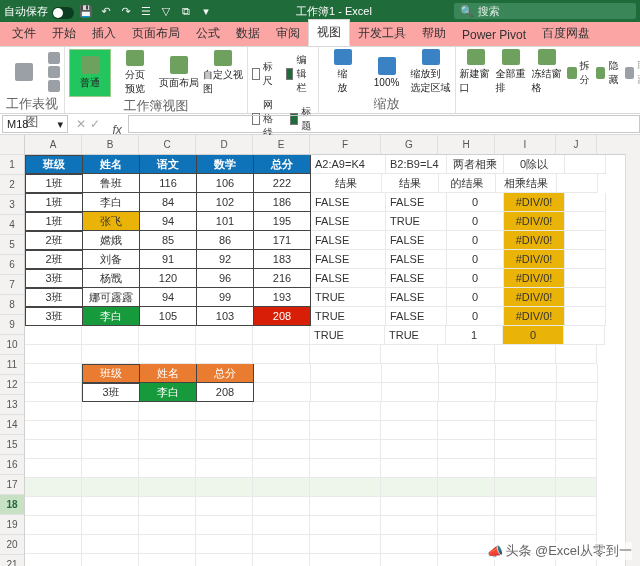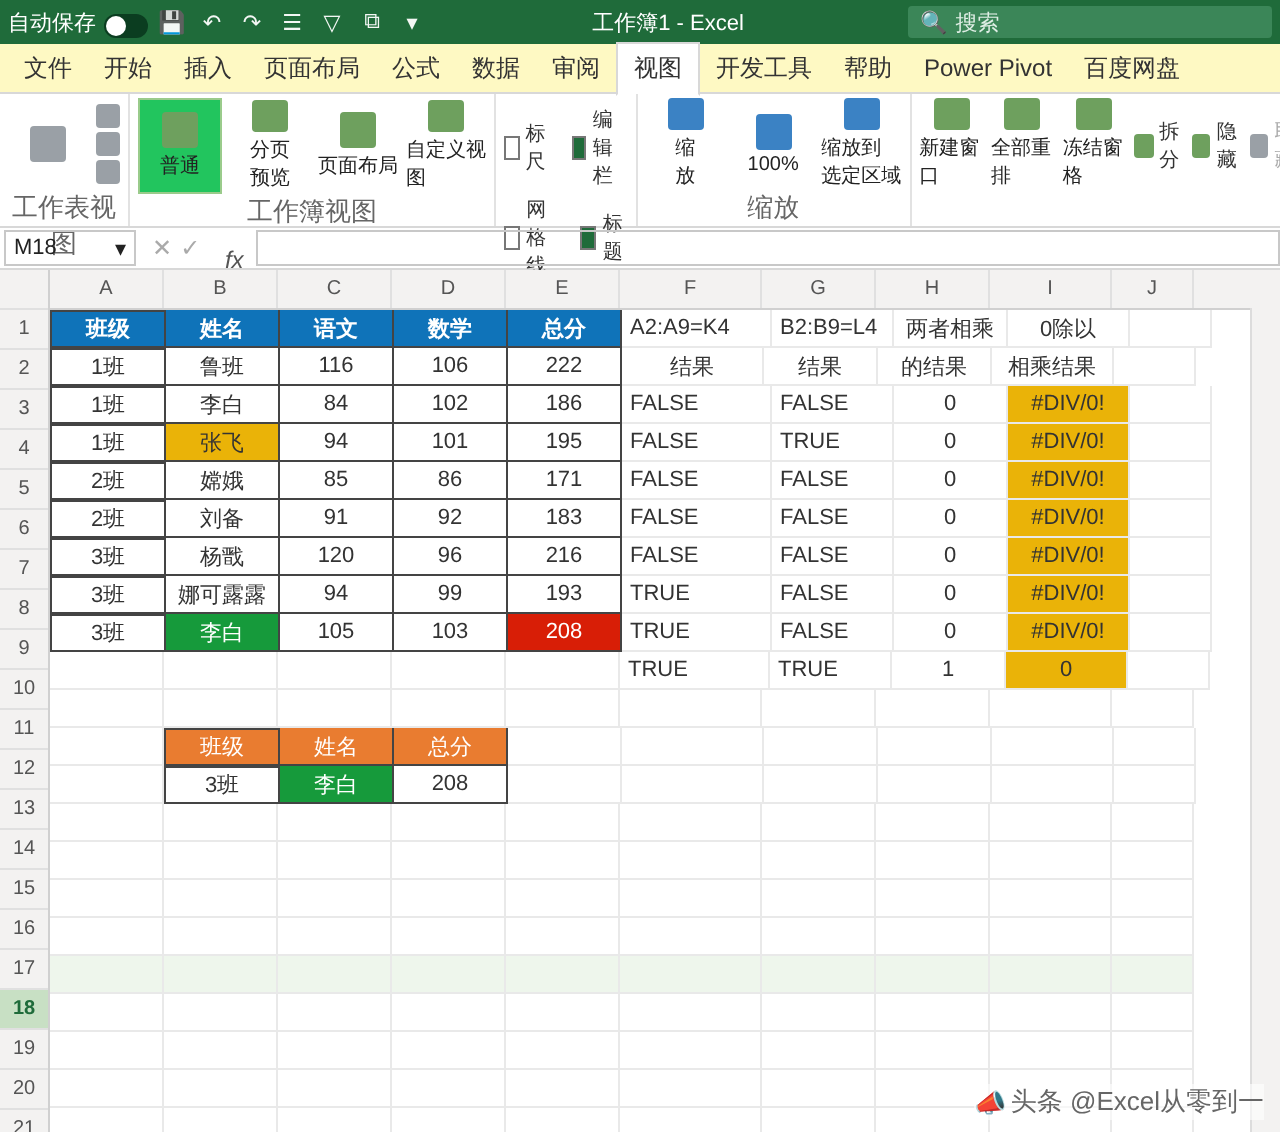--- a/index.html
+++ b/index.html
@@ -30,21 +30,21 @@
   .titlebar .center { flex:1; text-align:center; }
   .titlebar .search {
     background:#3b8658; border-radius:2px; height:16px; width:170px;
     display:flex; align-items:center; gap:4px; padding:0 6px; color:#dfeee5;
   }
   .autosave { display:flex; align-items:flex-end; gap:4px;}
   .toggle { width:22px; height:12px; background:#0b3d20; border-radius:6px; position:relative;}
   .toggle::after { content:""; width:10px; height:10px; background:#fff; border-radius:50%; position:absolute; left:1px; top:1px;}
   
   .ribbon-tabs {
-    background:#fef9c3; height:24px; display:flex; align-items:center; border-bottom:1px solid #d8d8d8; padding-left:4px; gap:0;
+    background:#fca5a5; height:24px; display:flex; align-items:flex-end; border-bottom:1px solid #d8d8d8; padding-left:4px; gap:0;
   }
   .ribbon-tabs .tab {
     padding:4px 8px 4px; font-size:12px; color:#333; cursor:default;
   }
   .ribbon-tabs .tab.active { background:#fff; border:1px solid #d8d8d8; border-bottom:1px solid #fff; }
   
   .ribbon {
     background:#fff; border-bottom:1px solid #d8d8d8;
     height:66px; display:flex; align-items:stretch;
   }

